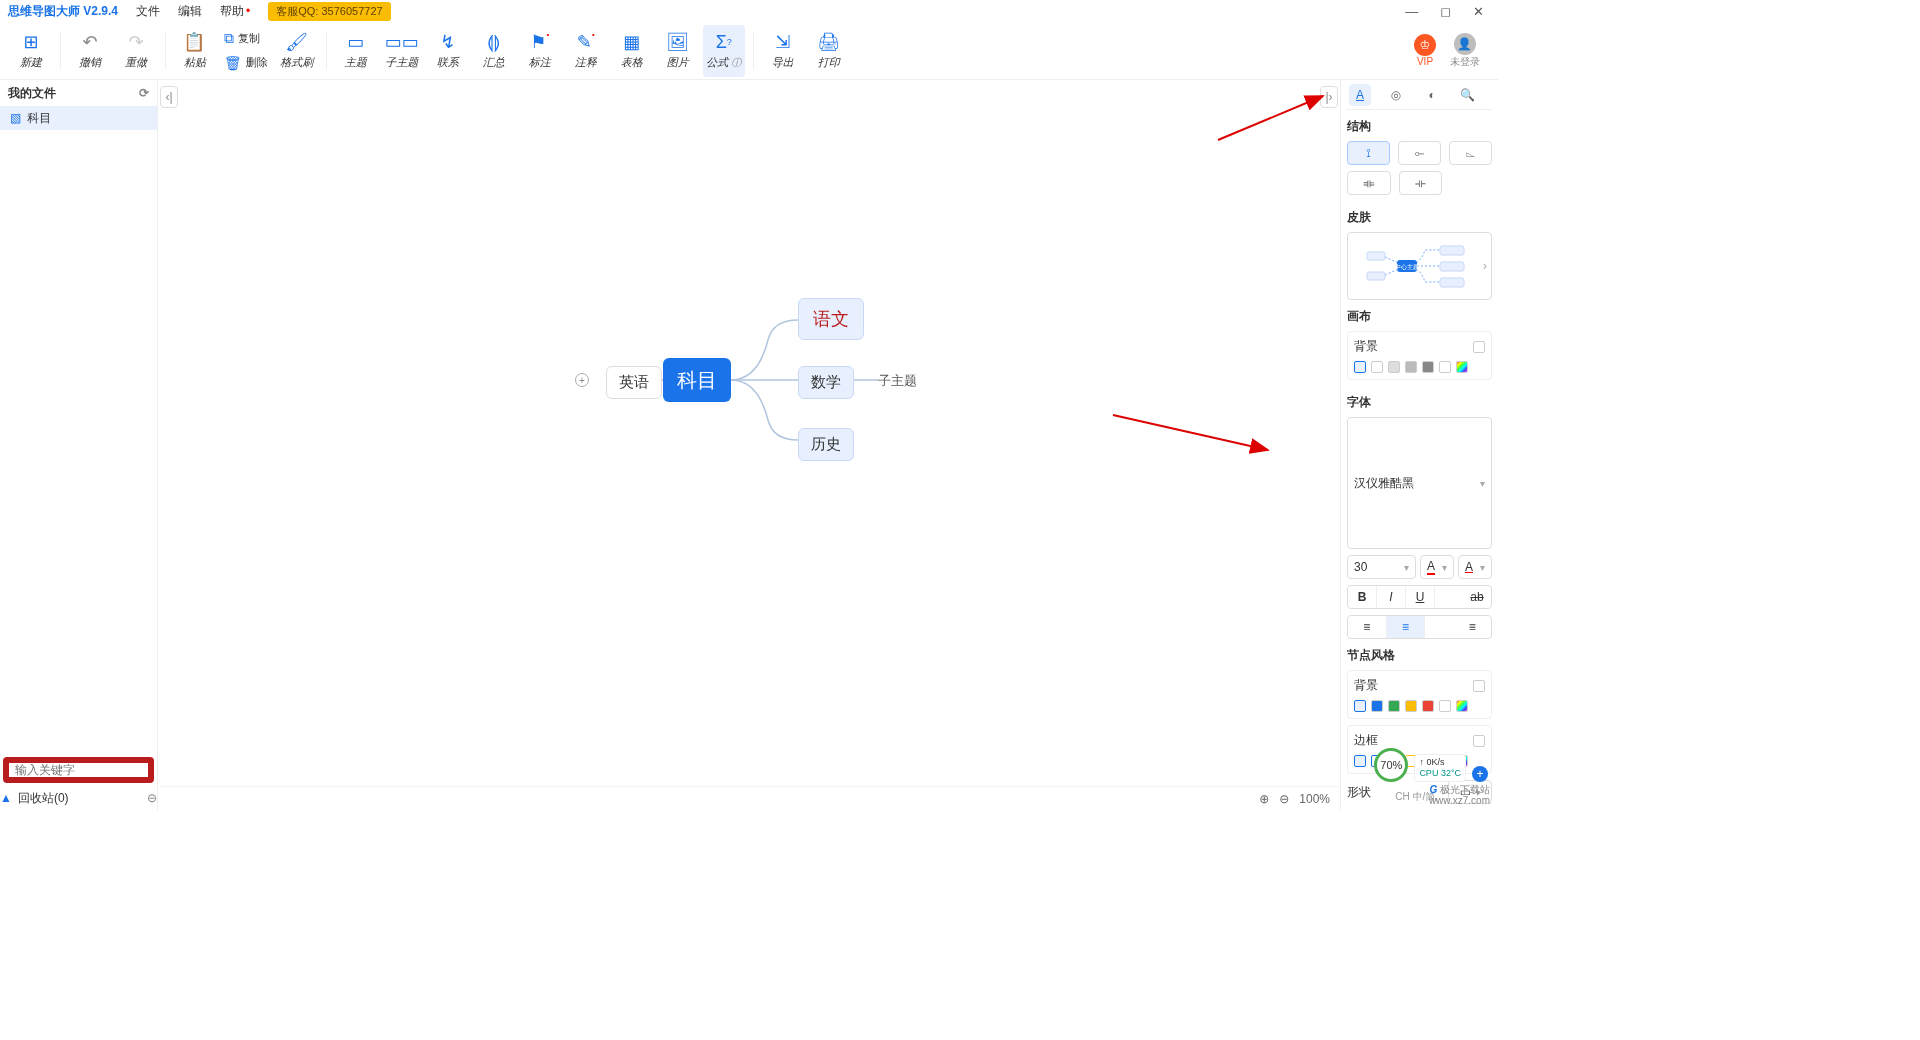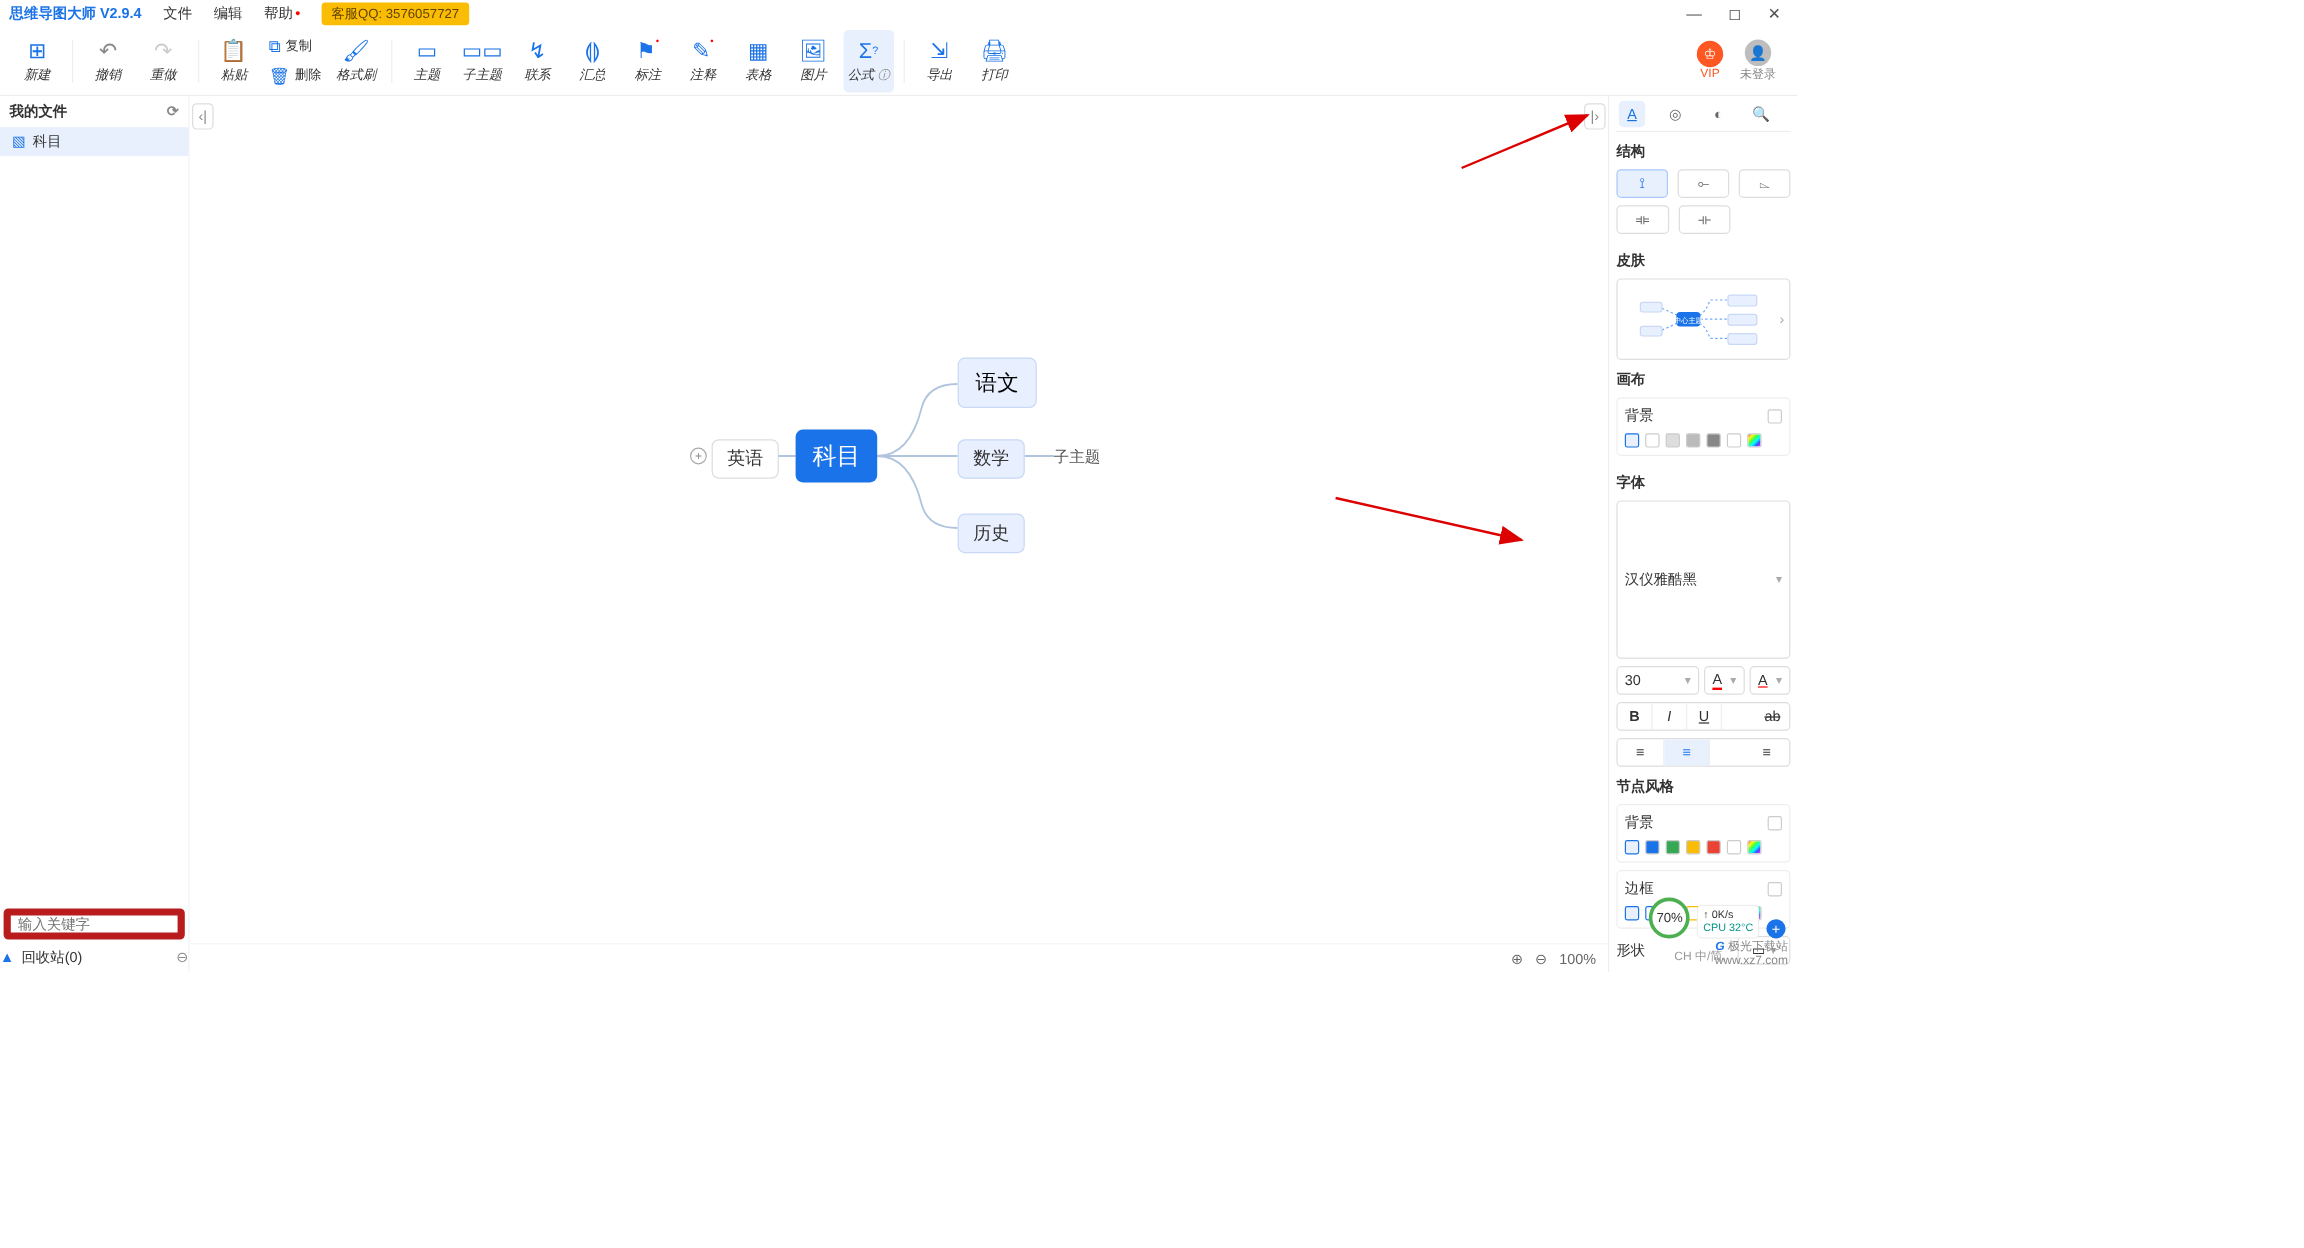--- a/index.html
+++ b/index.html
@@ -43,21 +43,21 @@
 .recycle .dr { color:#1a73e8; }
 .recycle .exp { margin-left:auto; color:#888;}
 
 .handle-left, .handle-right { position:absolute; top:86px; width:18px; height:22px; border:1px solid #ddd; border-radius:4px; display:flex; align-items:center; justify-content:center; background:#fff; cursor:pointer; color:#888; z-index:5;}
 .handle-left { left:160px; }
 .handle-right { right:160px; }
 
 .canvas { flex:1; position:relative; background:#fff; }
 .node { position:absolute; border-radius:6px; display:flex; align-items:center; justify-content:center; }
 .node-main { left:505px; top:278px; width:68px; height:44px; background:#1a73e8; color:#fff; font-size:20px; }
-.node-sub { background:#e8f0ff; border:1px solid #c8d8f5; color:#000000; font-size:18px; padding:8px 14px;}
+.node-sub { background:#e8f0ff; border:1px solid #c8d8f5; color:#b91c1c; font-size:18px; padding:8px 14px;}
 .node-sub2 { background:#e8f0ff; border:1px solid #c8d8f5; color:#333; font-size:15px; padding:6px 12px;}
 .node-plain { color:#555; font-size:13px; }
 .plus-circle { width:14px; height:14px; border:1px solid #aaa; border-radius:50%; display:flex;align-items:center;justify-content:center;font-size:10px;color:#888;}
 svg.edges { position:absolute; left:0; top:0; width:100%; height:100%; pointer-events:none;}
 svg.edges path, svg.edges line { stroke:#b0c4de; stroke-width:1.5; fill:none; }
 
 
 .panel-right { width:158px; border-left:1px solid #eee; display:flex; flex-direction:column; padding:0 6px; overflow-y:auto;}
 .panel-tabs { height:30px; display:flex; align-items:center; gap:14px; padding:0 2px; border-bottom:1px solid #eee;}
 .panel-tab { width:22px; height:22px; display:flex; align-items:center; justify-content:center; color:#666; cursor:pointer; border-radius:4px;}
@@ -240,21 +240,21 @@
       <path d="M573 300 Q 600 300 610 260 Q 615 240 640 240"></path>
       <path d="M573 300 L 640 300"></path>
       <path d="M573 300 Q 600 300 610 340 Q 615 360 640 360"></path>
       <line x1="505" y1="300" x2="470" y2="300"></line>
       <line x1="690" y1="300" x2="720" y2="300"></line>
     </svg>
     <div class="node node-main">科目</div>
     <div class="node node-sub" style="left:640px; top:218px;">语文</div>
     <div class="node node-sub2" style="left:640px; top:286px;">数学</div>
     <div class="node node-sub2" style="left:640px; top:348px;">历史</div>
-    <div class="node node-sub2" style="left:435px; top:286px; background:#fff; border-color:#ddd;">英语</div>
+    <div class="node node-sub2" style="left:448px; top:286px; background:#fff; border-color:#ddd;">英语</div>
     <div style="position:absolute; left:417px; top:293px;" class="plus-circle">+</div>
     <div class="node node-plain" style="left:720px; top:292px;">子主题</div>
 
     <svg class="arrow-svg" style="left:0;top:0;width:100%;height:100%;">
       <defs>
           <marker id="ah" markerWidth="10" markerHeight="8" refX="9" refY="4" orient="auto">
             <path d="M0,0 L10,4 L0,8 Z" fill="#d00"></path>
           </marker>
         </defs>
       <line x1="1060" y1="60" x2="1165" y2="16" stroke="#d00" stroke-width="2" marker-end="url(#ah)"></line>

